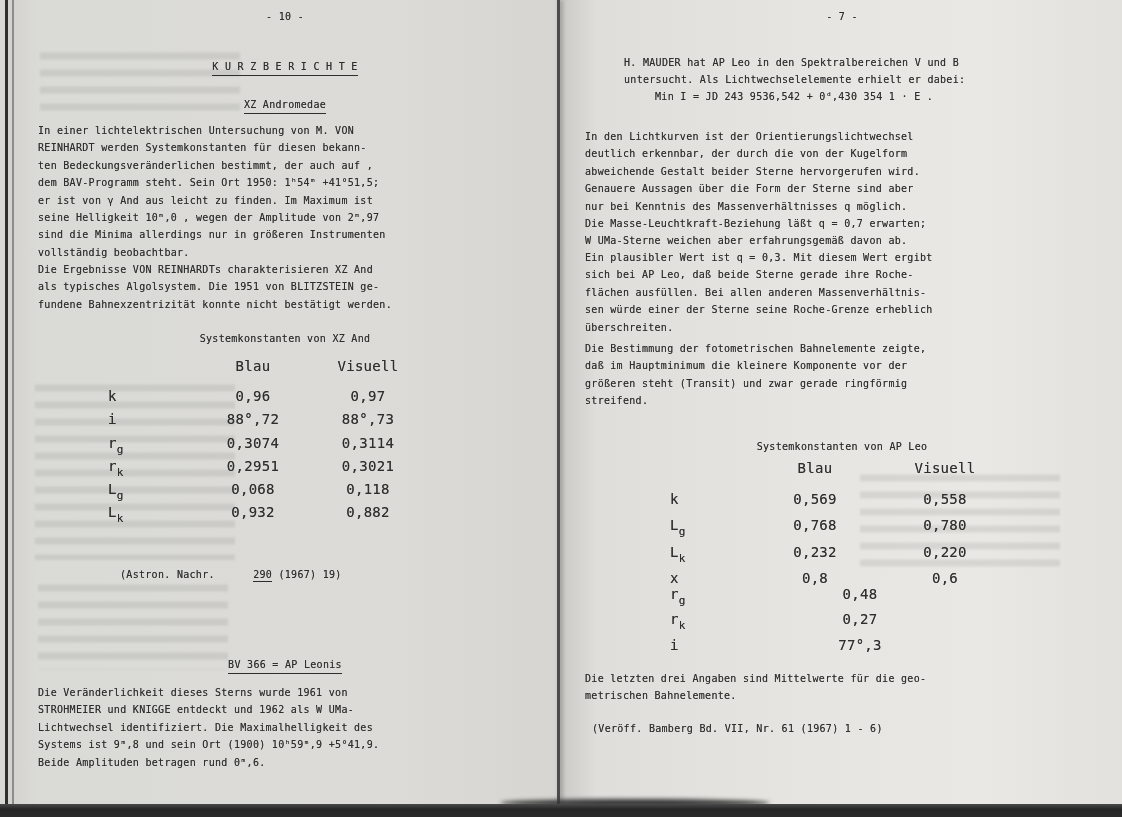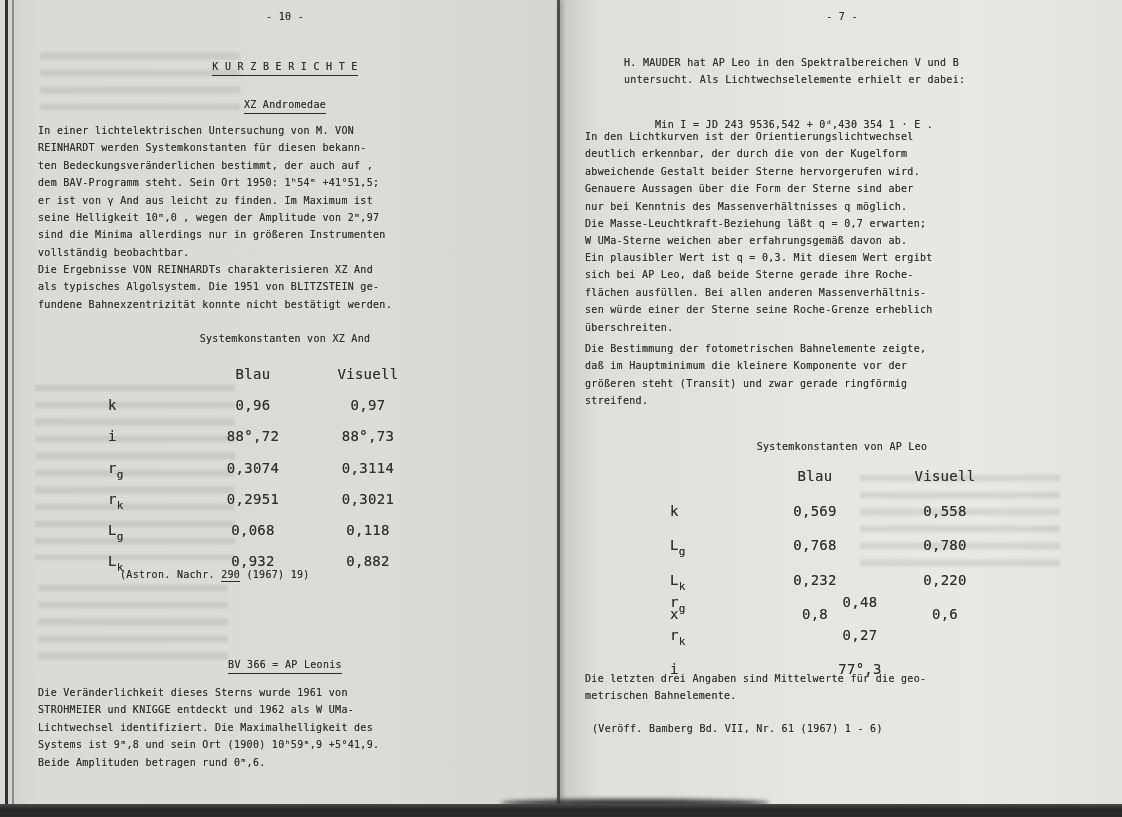--- a/index.html
+++ b/index.html
@@ -28,24 +28,24 @@
   .bottom-hump{position:absolute;left:500px;top:799px;width:270px;height:8px;background:#383838;border-radius:50%;filter:blur(2px);}
   .bleed{
     position:absolute;opacity:.16;filter:blur(1.2px);
     background:repeating-linear-gradient(to bottom,transparent 0,transparent 4px,#7a7a78 5px,#7a7a78 11px,transparent 12px,transparent 17px);
   }
   
   .tt{position:absolute;font-size:10px;line-height:17.4px;letter-spacing:.3px;white-space:pre-line;text-shadow:0 0 .4px rgba(30,30,30,.55);}
   .center-left{left:12px;width:546px;text-align:center;}
   .center-right{left:562px;width:560px;text-align:center;}
   .uline{display:inline-block;border-bottom:1.6px solid #2e2e2e;padding-bottom:0;}
-  .uline-vol{border-bottom:1.6px solid #2e2e2e;padding-bottom:1px;}
+  .uline-vol{border-bottom:1.6px solid #2e2e2e;padding-bottom:1px;margin-left:32px;}
   
   .ttable{position:absolute;}
-  .trow{display:flex;align-items:baseline;margin-top:8px;}
+  .trow{display:flex;align-items:baseline;}
   .trow-l{height:23.2px;}
   .trow-r{height:26.6px;}
   .trow-s{height:25.4px;}
   .thead-l{margin-bottom:7px;}
   .thead-r{margin-bottom:4px;}
   .tlabel-l{display:inline-block;width:90px;}
   .tc1-l{display:inline-block;width:110px;text-align:center;}
   .tc2-l{display:inline-block;width:120px;text-align:center;}
   .tlabel-r{display:inline-block;width:80px;}
   .tc1-r{display:inline-block;width:130px;text-align:center;}
@@ -138,21 +138,21 @@
 STROHMEIER und KNIGGE  entdeckt und 1962 als W UMa-
 Lichtwechsel identifiziert. Die Maximalhelligkeit des
 Systems ist 9ᵐ,8 und sein Ort (1900) 10ʰ59ᵐ,9  +5°41,9.
 Beide Amplituden betragen rund 0ᵐ,6.</div>
 
   <div class="tt center-right" style="top:8px;">- 7 -</div>
 
   <div class="tt" style="left:585px;top:54px;margin-left:39px;">H. MAUDER hat AP Leo in den Spektralbereichen V und B
 untersucht. Als Lichtwechselelemente erhielt er dabei:</div>
 
-  <div class="tt" style="left:655px;top:116px;white-space:nowrap;">Min I = JD 243 9536,542 + 0ᵈ,430 354 1 · E  .</div>
+  <div class="tt" style="left:655px;top:88px;white-space:nowrap;">Min I = JD 243 9536,542 + 0ᵈ,430 354 1 · E  .</div>
 
   <div class="tt" style="left:585px;top:128px;">In den Lichtkurven ist der Orientierungslichtwechsel
 deutlich erkennbar, der durch die von der Kugelform
 abweichende Gestalt beider Sterne hervorgerufen wird.
 Genauere Aussagen über die Form der Sterne sind aber
 nur bei Kenntnis des Massenverhältnisses q möglich.
 Die Masse-Leuchtkraft-Beziehung läßt q = 0,7 erwarten;
 W UMa-Sterne weichen aber erfahrungsgemäß davon ab.</div>
 
   <div class="tt" style="left:585px;top:249px;">Ein plausibler Wert ist q = 0,3. Mit diesem Wert ergibt

